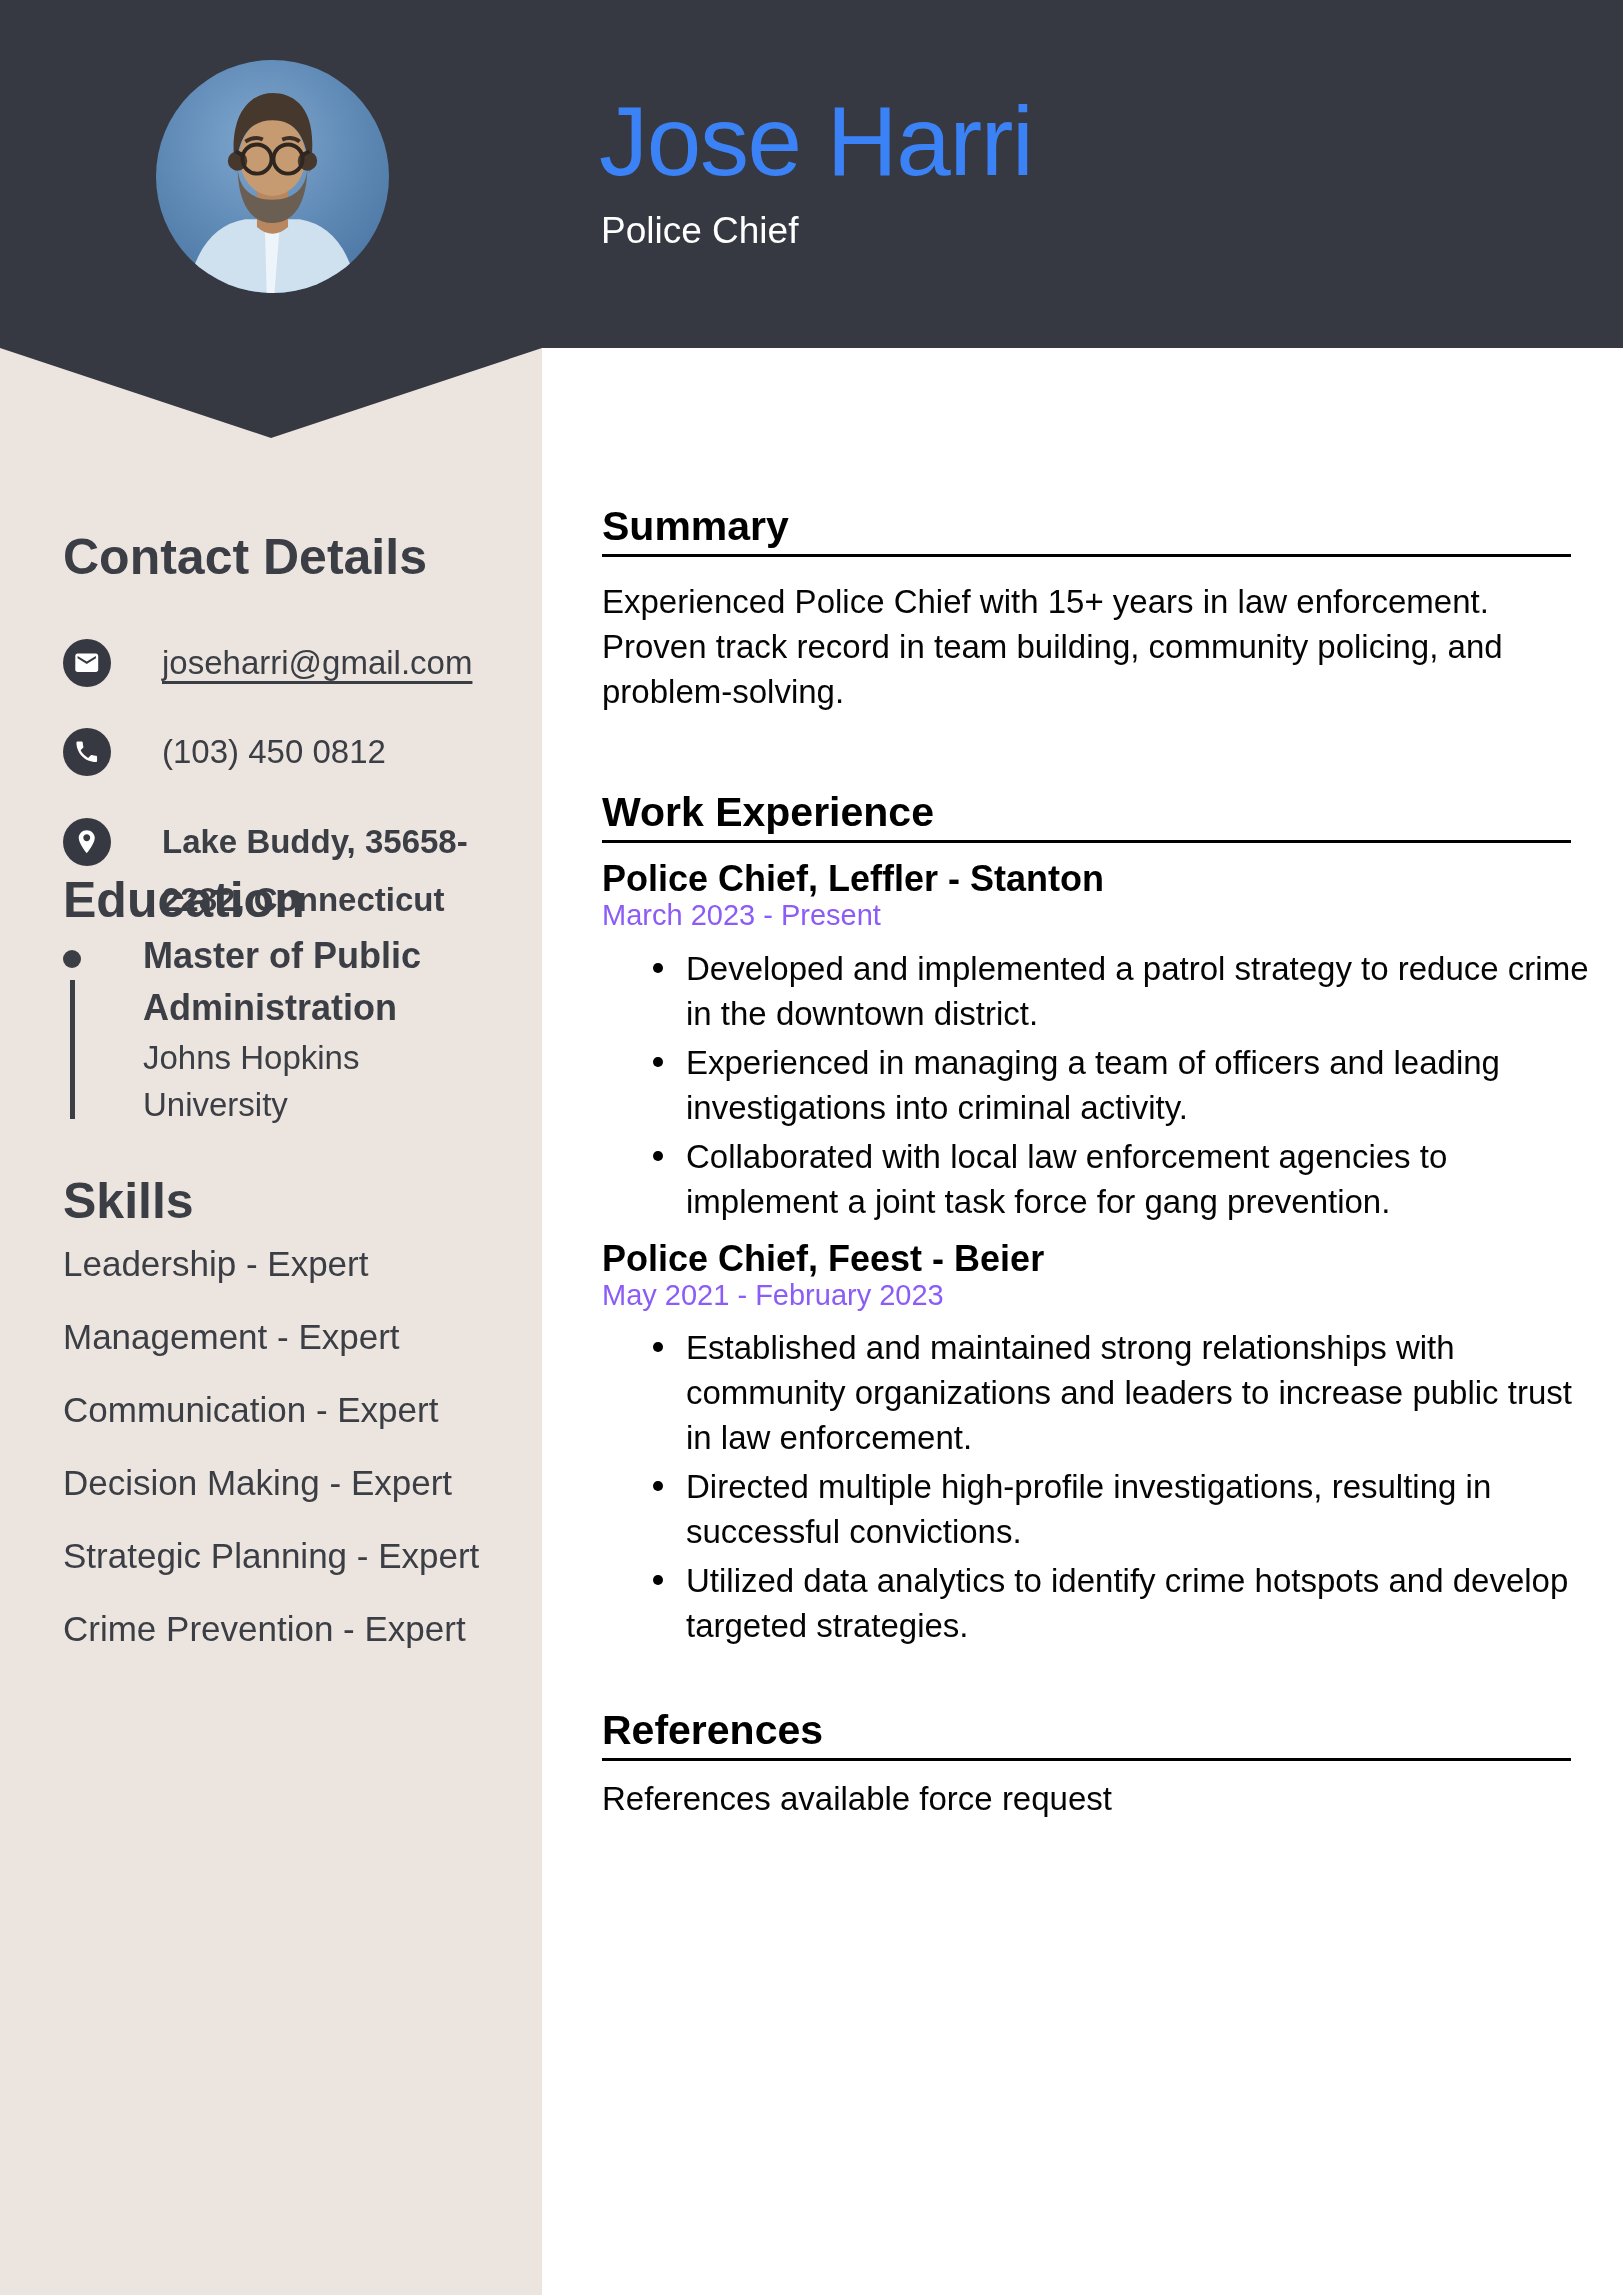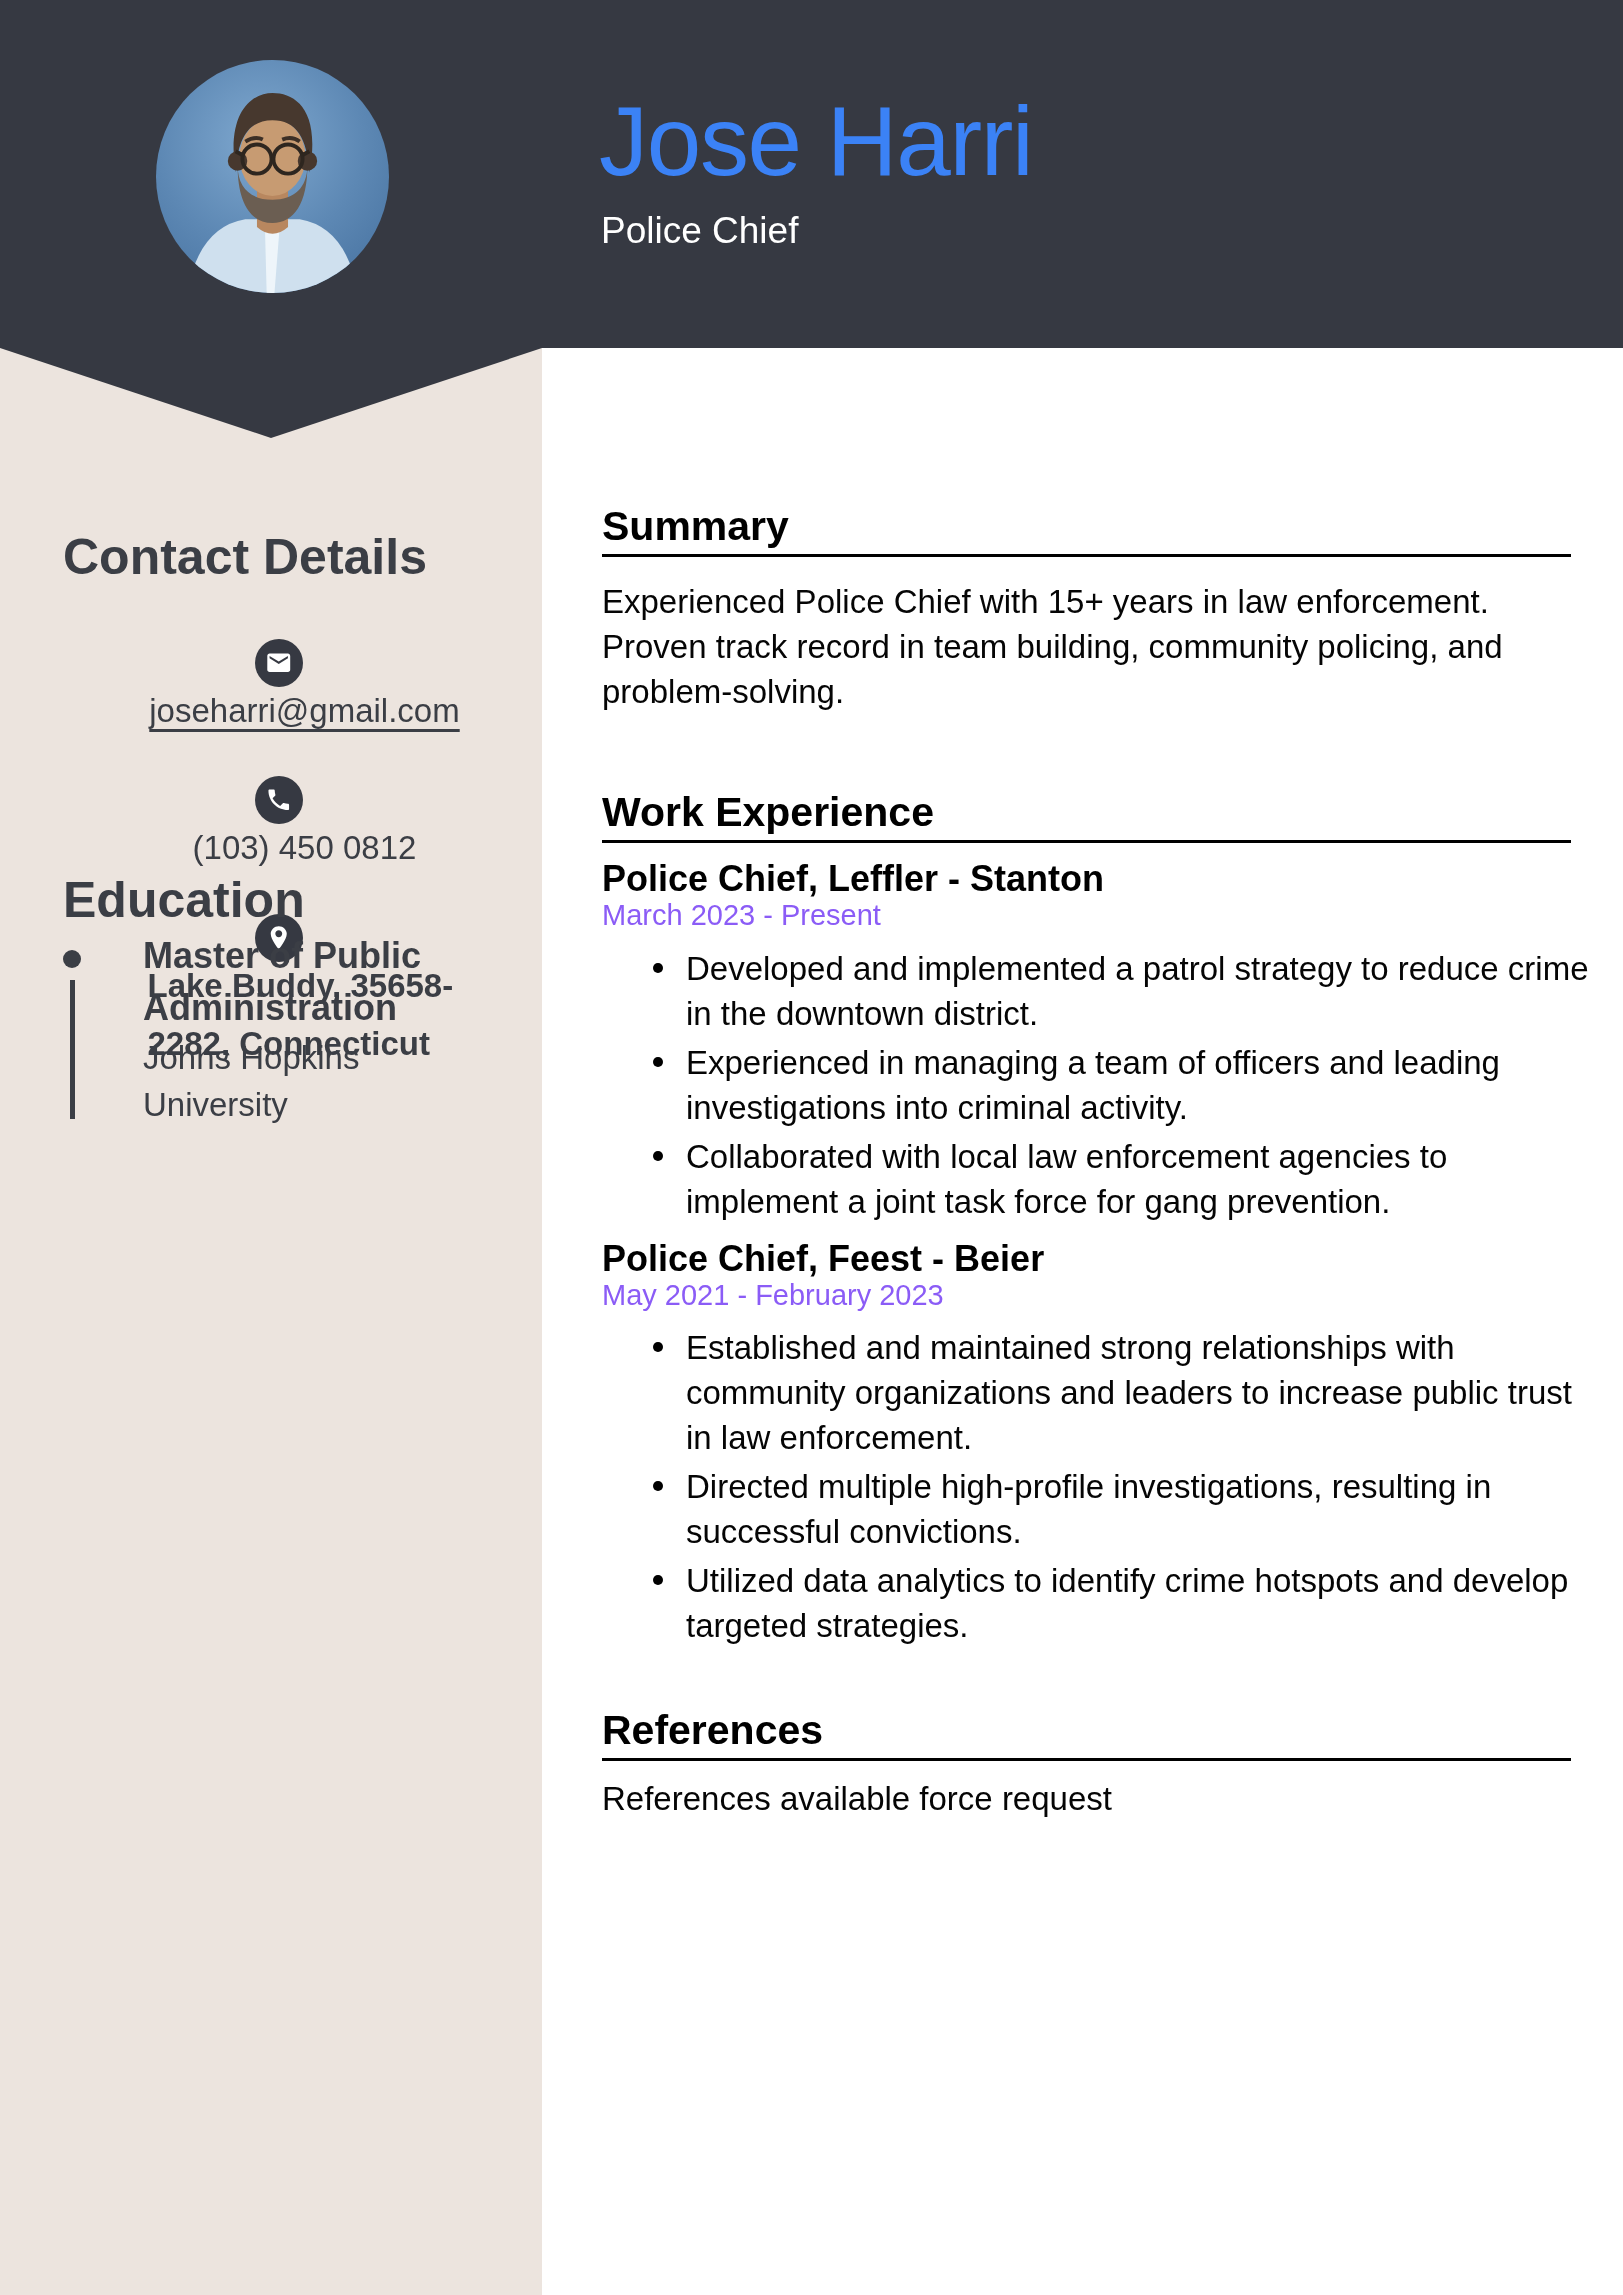--- a/index.html
+++ b/index.html
@@ -16,21 +16,21 @@
   .photo-wrap svg{display:block;width:100%;height:100%;}
   .name{position:absolute;left:599px;top:82px;font-size:98px;line-height:118px;font-weight:300;
         letter-spacing:-1.3px;color:#3b82f6;white-space:nowrap;text-align:center;}
   .role{position:absolute;left:601px;top:208px;font-size:37px;line-height:46px;font-weight:300;
         color:#ffffff;white-space:nowrap;}
 
   
   .side-block{position:absolute;left:63px;width:432px;color:#3b3e45;}
   .side-block h3{margin:0;font-size:50px;line-height:59px;font-weight:700;color:#3b3e45;}
   .contact{top:528px;}
-  .c-row{display:flex;align-items:center;flex-direction:column;}
+  .c-row{display:flex;align-items:flex-start;}
   .c-row.r1{margin-top:52px;}
   .c-row.r2{margin-top:41px;}
   .c-row.r3{margin-top:42px;}
   .c-icon{flex:0 0 48px;width:48px;height:48px;border-radius:50%;background:#363942;
         display:flex;align-items:center;justify-content:center;}
   .c-icon svg{width:27.5px;height:27.5px;fill:#ffffff;}
   .c-text{margin-left:51px;font-size:33px;line-height:48px;color:#3b3e45;}
   .c-text.addr{line-height:58px;margin-top:-5.2px;max-width:314px;font-weight:bold;}
   a.email-link{color:#3b3e45;text-decoration:underline;text-underline-offset:6.5px;}
 
@@ -136,20 +136,31 @@
   <div class="side-block education">
     <h3>Education</h3>
     <div class="edu-item">
       <span class="edu-dot"></span>
       <span class="edu-line"></span>
       <div class="edu-degree">Master of Public Administration</div>
       <div class="edu-school">Johns Hopkins University</div>
     </div>
   </div>
 
+  <div class="side-block skills">
+    <h3>Skills</h3>
+    <ul id="skills-list">
+        <li>Leadership - Expert</li>
+        <li>Management - Expert</li>
+        <li>Communication - Expert</li>
+        <li>Decision Making - Expert</li>
+        <li>Strategic Planning - Expert</li>
+        <li>Crime Prevention - Expert</li>
+      </ul>
+  </div>
 
   <div class="main-col">
     <h2 class="summary-h">Summary</h2>
     <p class="summary-text">Experienced Police Chief with 15+ years in law enforcement. Proven track record in team building, community policing, and problem-solving.</p>
 
     <h2 class="work-h">Work Experience</h2>
     <div id="jobs">
         <div class="job">
           <p class="job-title">Police Chief, Leffler - Stanton</p>
           <p class="job-dates">March 2023 - Present</p>

